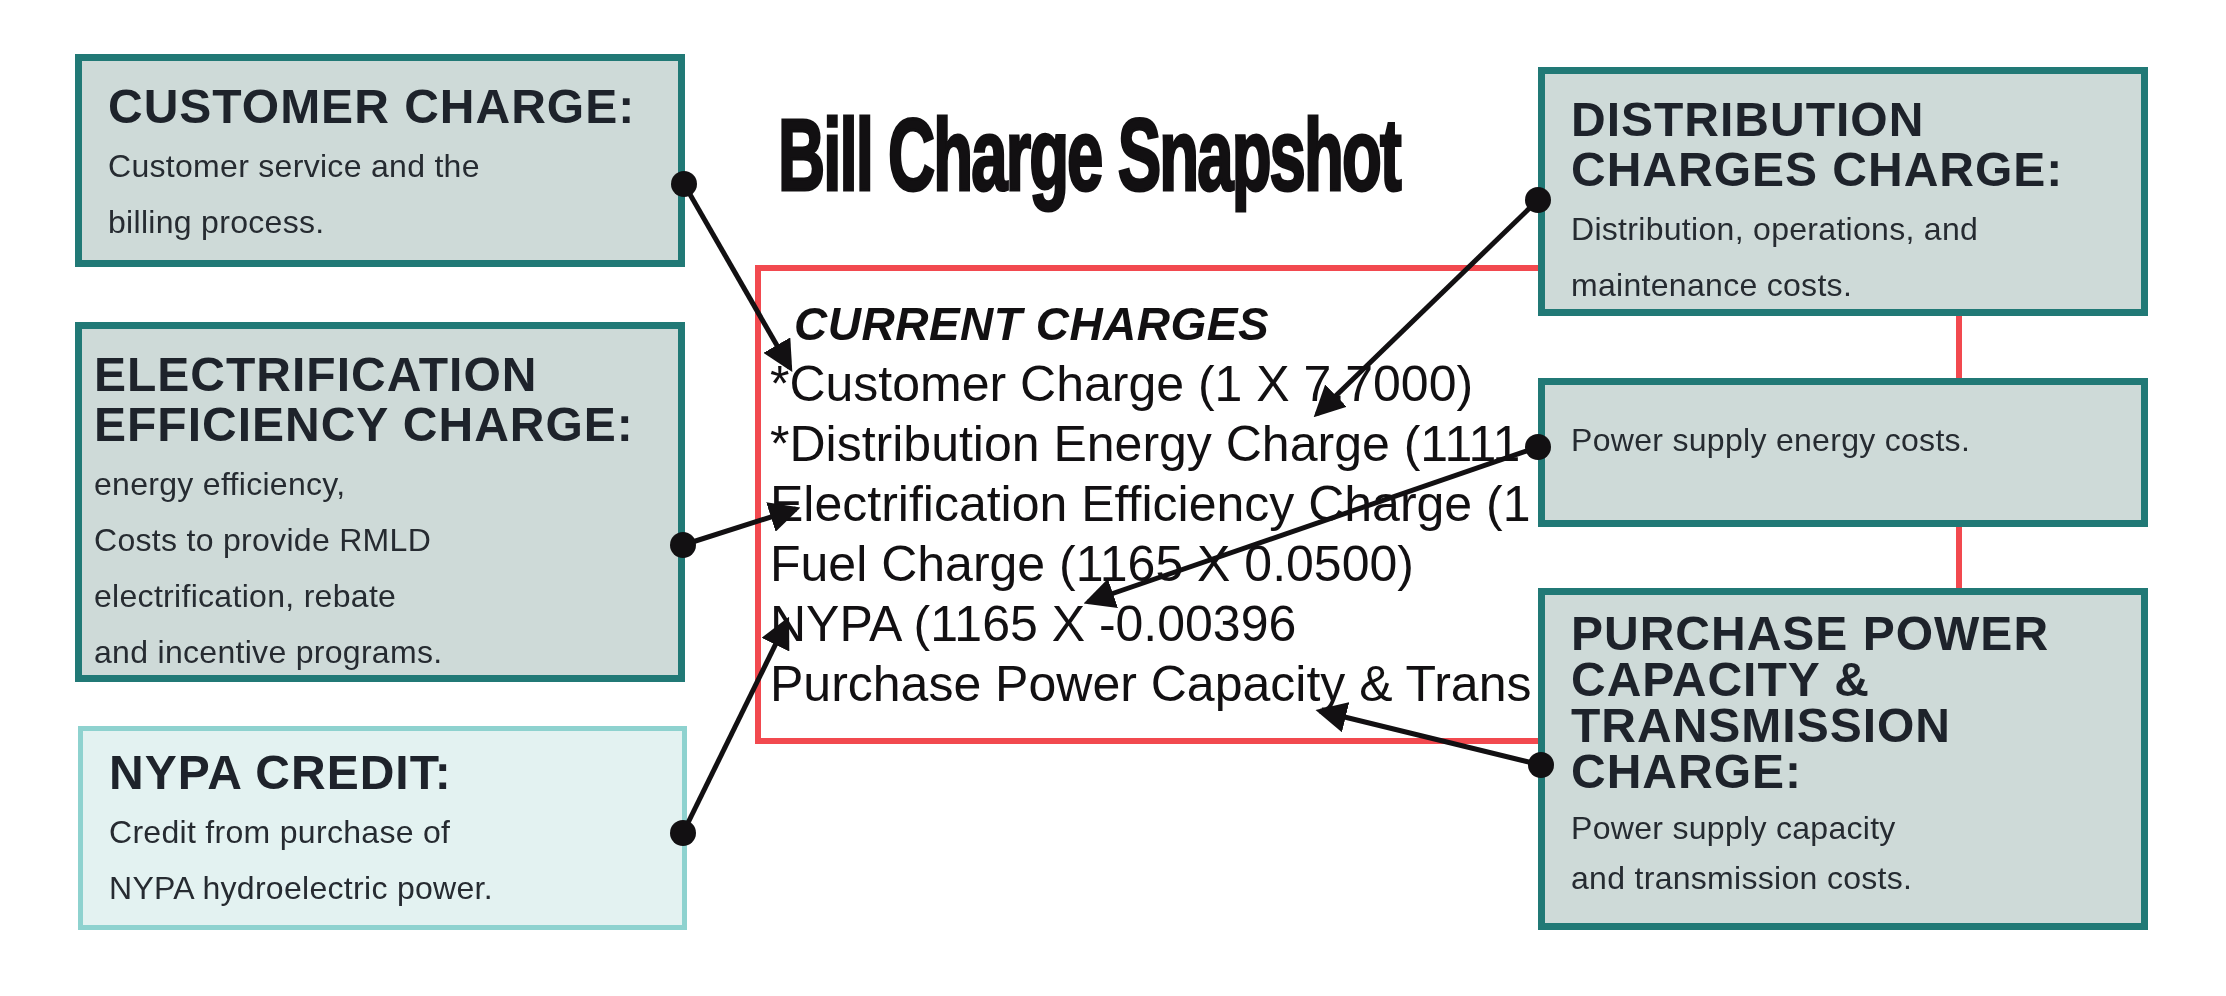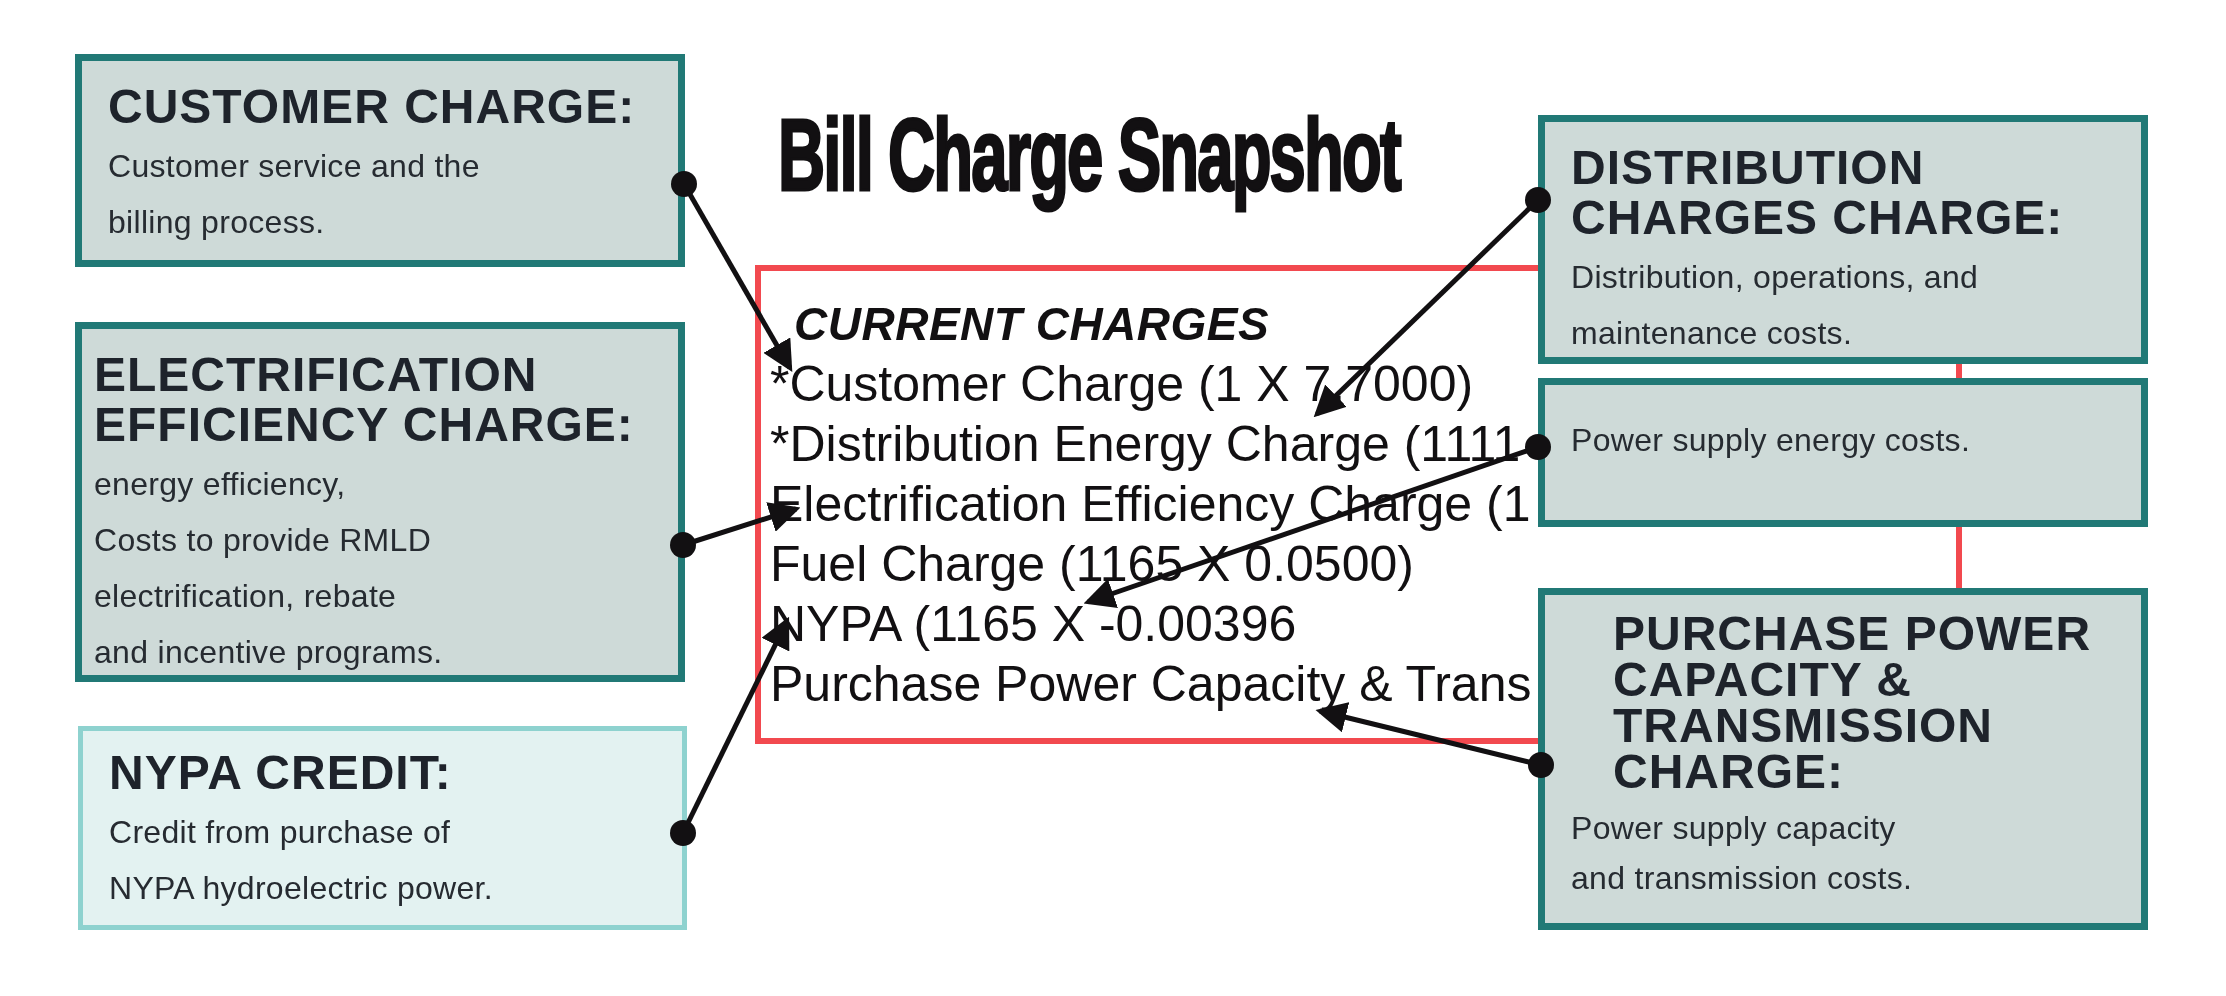--- a/index.html
+++ b/index.html
@@ -44,24 +44,24 @@
     margin-top:6px; font-size:32px; line-height:56px; letter-spacing:0.3px;
     color:var(--body); white-space:nowrap;
   }
   .callout .heading span,.callout .body span{display:block;}
   #box-customer{left:75px; top:54px; width:610px; height:213px;}
   #box-electrification{left:75px; top:322px; width:610px; height:360px;padding-left:12px;}
   #box-nypa{
     left:78px; top:726px; width:609px; height:204px;
     background:var(--nypa_fill); border:5px solid var(--nypa_border); padding-top:17px;
   }
-  #box-distribution{left:1538px; top:67px; width:610px; height:249px;margin-top:48px;}
+  #box-distribution{left:1538px; top:67px; width:610px; height:249px;}
   #box-fuel{left:1538px; top:378px; width:610px; height:149px;}
   #box-purchase{left:1538px; top:588px; width:610px; height:342px; padding-top:16px;}
-  #box-purchase .heading{line-height:46px;margin-left:42px;}
+  #box-purchase .heading{line-height:46px;}
   #box-purchase .body{line-height:50px; margin-top:8px;}
   #connectors{position:absolute; left:0; top:0; z-index:4; pointer-events:none;}
   #connectors line{stroke:var(--ink); stroke-width:5;}
   #connectors circle{fill:var(--ink);}
 </style>
 </head>
 <body>
 
 <div id="canvas">
 

